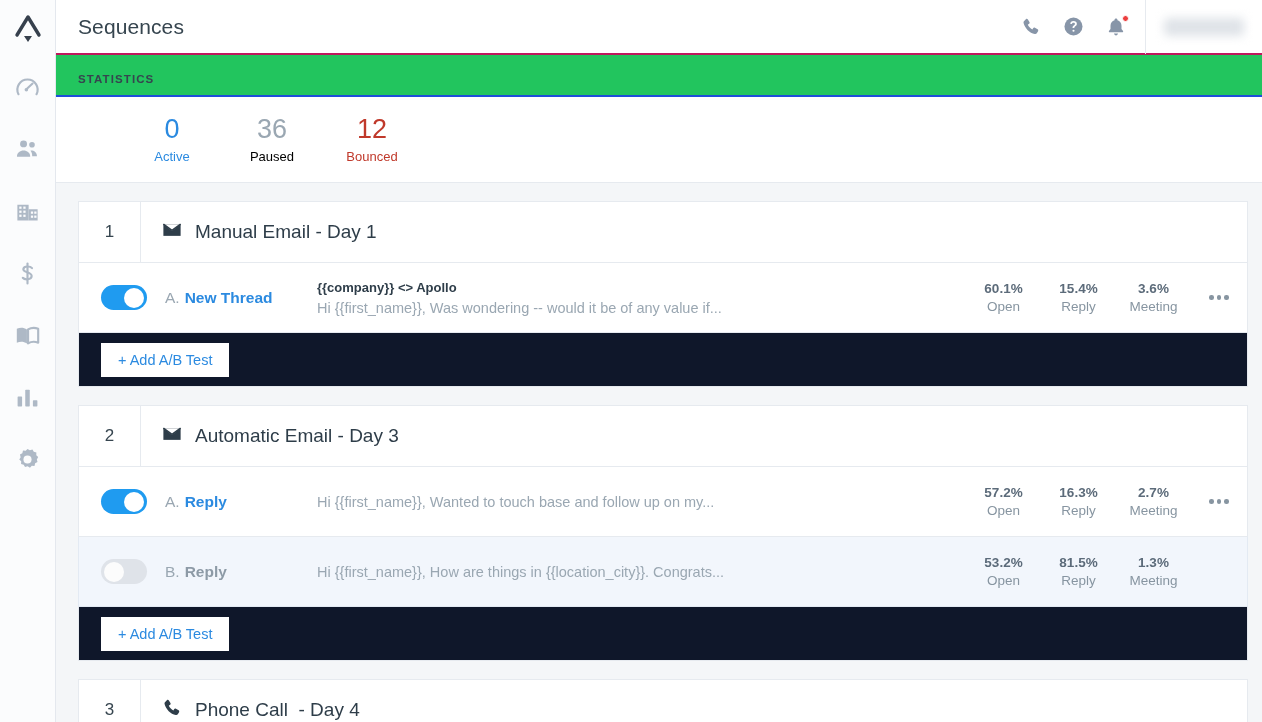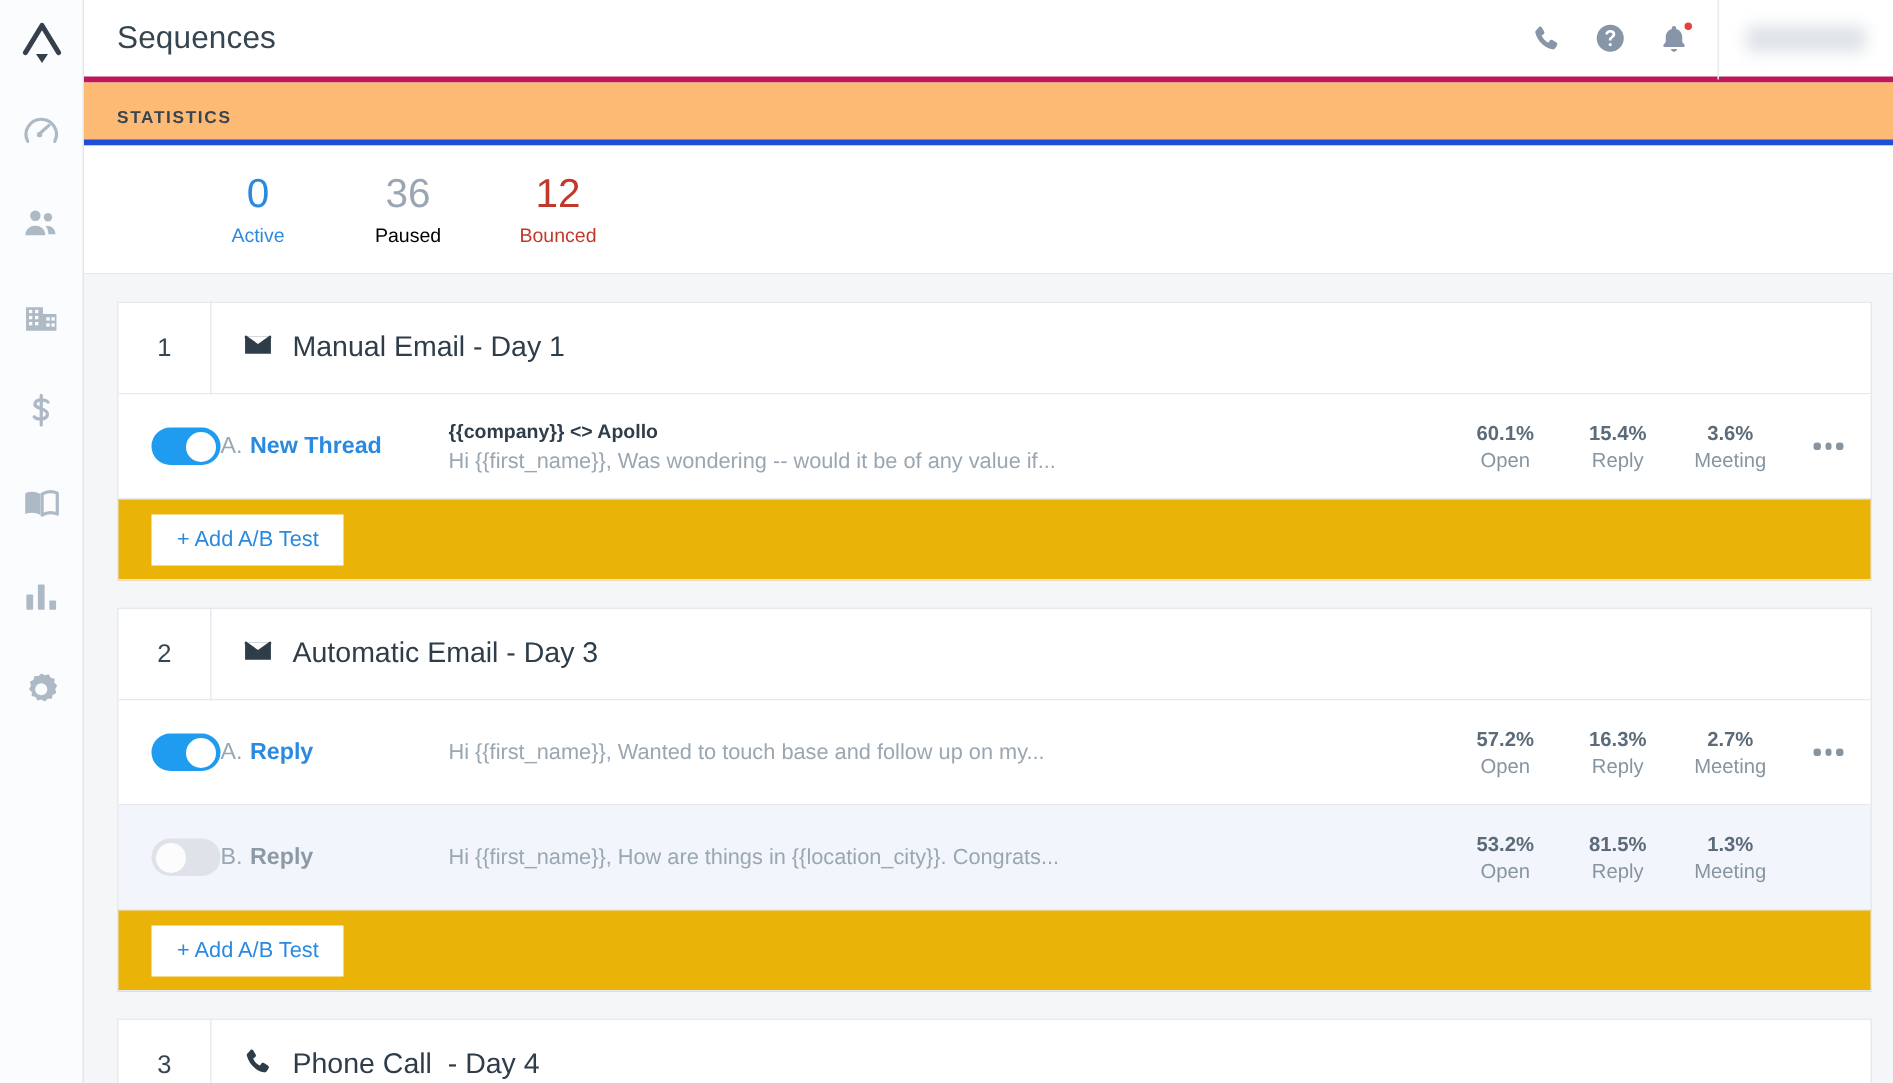--- a/index.html
+++ b/index.html
@@ -30,21 +30,21 @@
   }
   .rail-item svg { display: block; }
 
   
   .right { flex: 1; height: 722px; display: flex; flex-direction: column; background:#f4f6f8; }
 
   
   .topbar {
     height: 55px; min-height: 55px;
     background: #ffffff;
-    border-bottom: 4px solid #be185d;
+    border-bottom: 2px solid #be185d;
     display: flex; align-items: center;
     padding-left: 22px;
   }
   .page-title {
     font-size: 21px; color: #36454f; letter-spacing: 0.1px;
   }
   .topbar-spacer { flex: 1; }
   .topbar-icons { display: flex; align-items: center; gap: 20px; padding-right: 18px; }
   .tb-icon { position: relative; cursor: pointer; display:flex; align-items:center; }
   .bell-dot {
@@ -55,22 +55,22 @@
   .topbar-divider { width: 1px; height: 55px; background: #e6eaef; }
   .user-blur {
     width: 80px; height: 18px; margin: 0 18px;
     border-radius: 4px;
     background: #dfe3e8;
     filter: blur(5px);
   }
 
   
   .stats-label-bar {
-    background: #fdba74;
-    border-bottom: 4px solid #1d4ed8;
+    background: #22c55e;
+    border-bottom: 2px solid #1d4ed8;
     padding: 14px 0 12px 22px;
     height: 42px;
   }
   .stats-label {
     font-size: 11.5px; font-weight: bold; color: #36454f; letter-spacing: 1.1px;
   }
   .stats-row {
     background: #ffffff;
     display: flex; align-items: flex-start;
     padding: 16px 0 18px 0;
@@ -124,21 +124,21 @@
   }
   .toggle .knob {
     position: absolute; top: 2.5px; left: 23px;
     width: 20px; height: 20px; border-radius: 50%;
     background: #fff;
   }
   .toggle.off { background: #dfe3e9; }
   .toggle.off .knob { left: 2.5px; background:#fcfcfc; }
 
   .variant-label {
-    font-size: 15.5px; width: 152px;
+    margin-left: 18px; font-size: 15.5px; width: 152px;
     white-space: nowrap;
   }
   .vl-letter { color: #9aa7b2; }
   .vl-name { color: #2b8ae0; font-weight: bold; margin-left: 5px; }
   .variant.alt .vl-name { color: #8d9aa6; }
 
   .variant-body { flex: 1; min-width: 0; padding-right: 12px; }
   .v-subject {
     font-size: 13px; font-weight: bold; color: #2e3d49; margin-bottom: 5px;
     white-space: nowrap; overflow: hidden; text-overflow: ellipsis;
@@ -154,21 +154,21 @@
   .metric-lbl { font-size: 13.5px; color: #8795a1; line-height: 18px; }
   .kebab {
     width: 56px; display: flex; align-items: center; justify-content: center;
     gap: 3px; cursor: pointer;
   }
   .kebab i { width: 4.5px; height: 4.5px; border-radius: 50%; background: #8795a1; display:block; }
 
   
   .ab-strip {
     border: 1px solid #e6eaef; border-top: none;
-    background: #eab308;
+    background: #0f172a;
     height: 54px; display: flex; align-items: center; padding-left: 22px;
   }
   .ab-btn {
     background: #ffffff;
     padding: 9px 17px;
     font-size: 14.5px;
     color: #2b8ae0;
     cursor: pointer;
     white-space: nowrap;
   }

